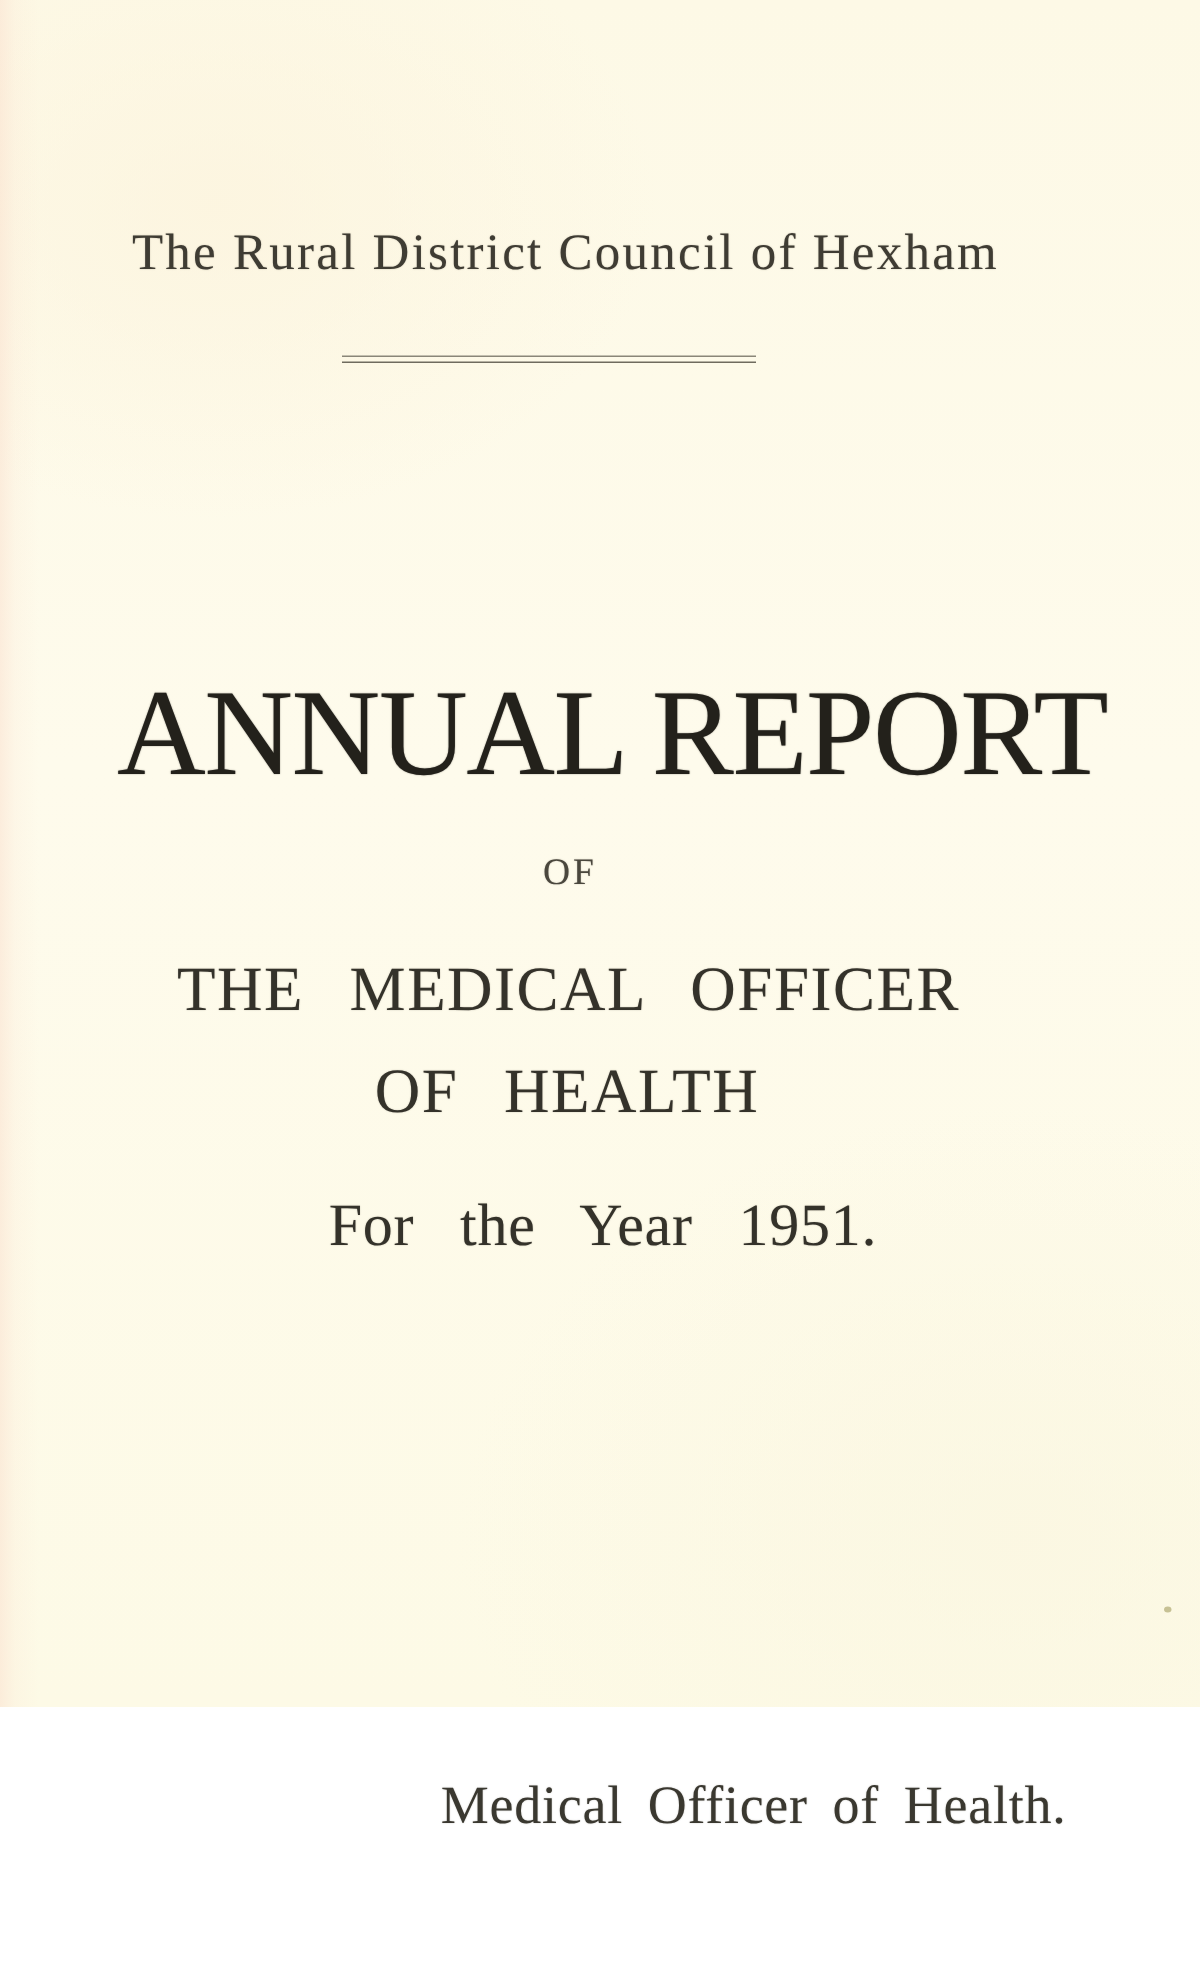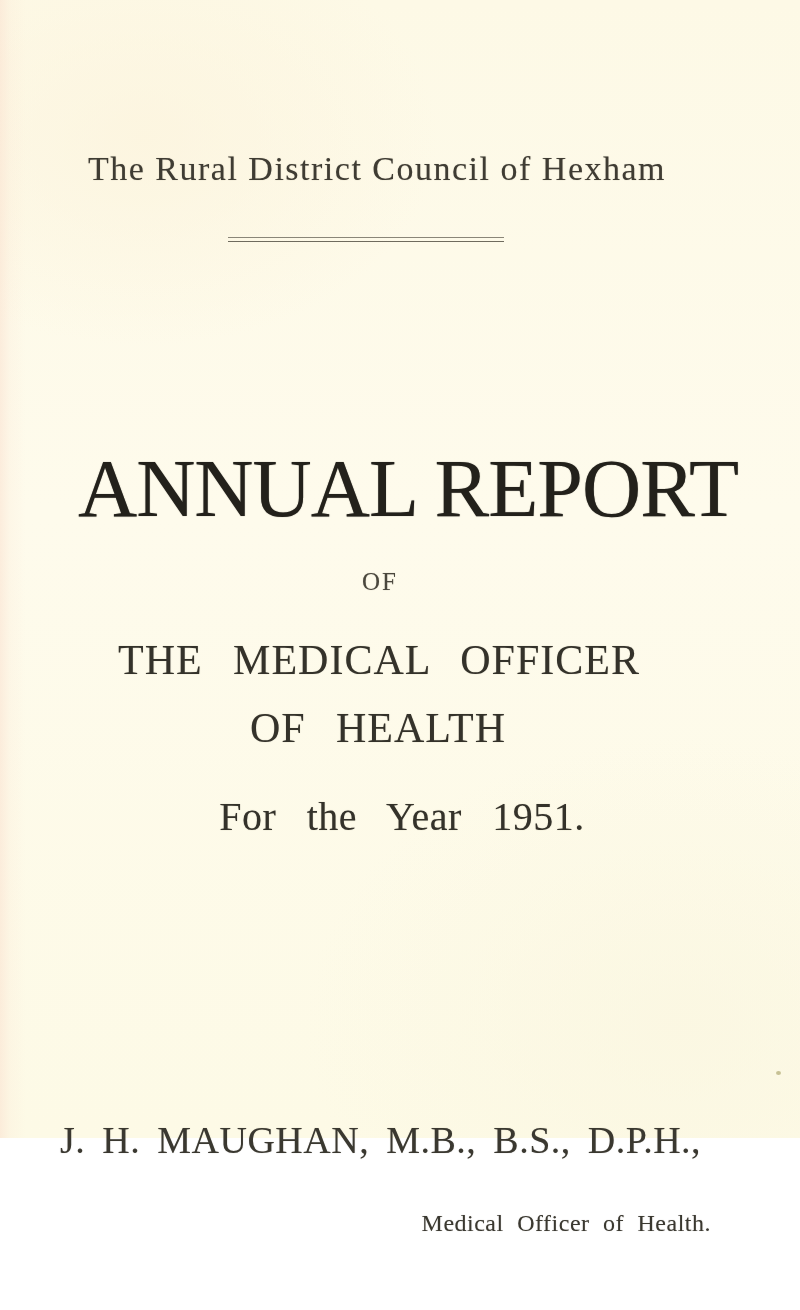--- a/index.html
+++ b/index.html
@@ -89,23 +89,23 @@
     left: 60px;
     font-size: 38px;
     letter-spacing: 0.5px;
     word-spacing: 7px;
     white-space: nowrap;
     color: #3a3830;
     text-shadow: 0 0 1px rgba(70,64,52,0.35);
   }
   .signature-title {
     position: absolute;
-    top: 1210px;
+    top: 1182px;
     right: 89px;
-    font-size: 24px;
+    font-size: 36px;
     letter-spacing: 0.5px;
     word-spacing: 7px;
     white-space: nowrap;
     color: #3a3830;
     text-shadow: 0 0 1px rgba(70,64,52,0.35);
   }
   .speck {
     position: absolute;
     top: 1071px;
     left: 776px;
@@ -128,19 +128,18 @@
   <div class="line main-title">ANNUAL REPORT</div>
 
   <div class="line of-label">OF</div>
 
   <div class="line subtitle-1">THE MEDICAL OFFICER</div>
 
   <div class="line subtitle-2">OF HEALTH</div>
 
   <div class="line year-line">For the Year 1951.</div>
 
-  <div class="signature-name">J. H. MAUGHAN, M.B., B.S., D.P.H.,</div>
 
   <div class="signature-title">Medical Officer of Health.</div>
 
   <div class="speck"></div>
 
 </div>
 
 </body></html>

